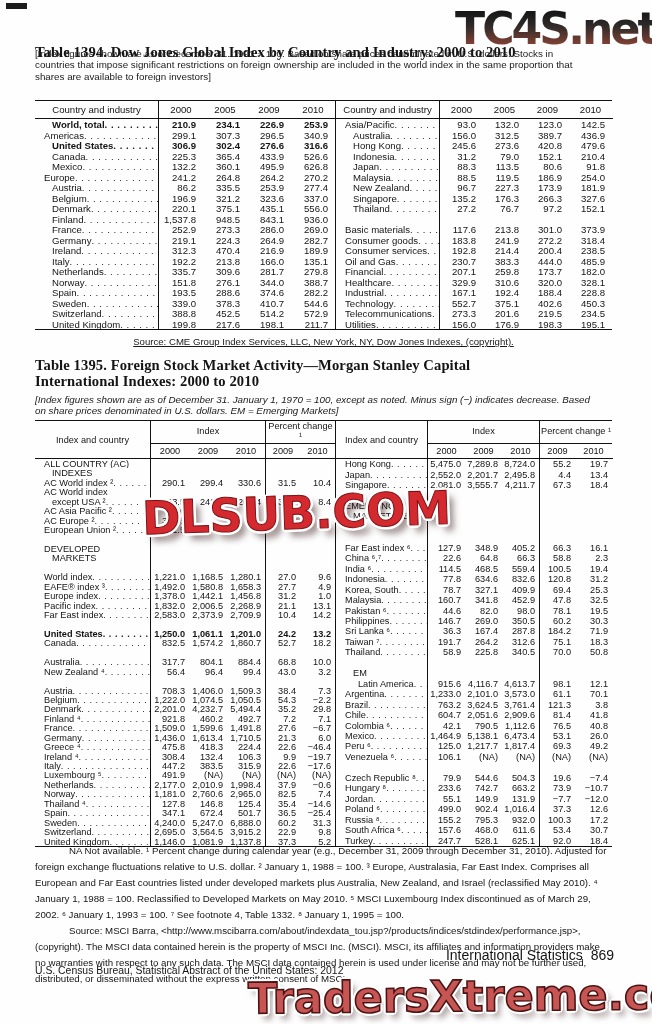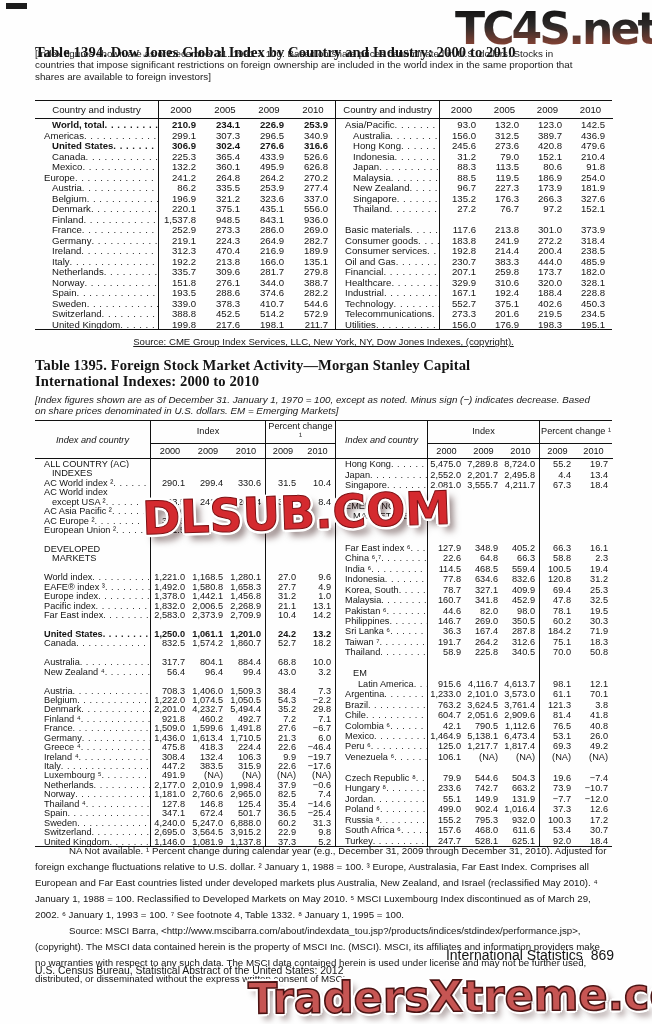--- a/index.html
+++ b/index.html
@@ -30,21 +30,21 @@
   .t1394 .half.l{--cols:124px 44px 44px 44px 44px;width:300px;}
   .t1394 .half.r{left:300px;--cols:104px 43px 43px 43px 43px;width:277px;}
   .t1395 .half.l{--cols:116px 38px 38px 38px 35px 35px;width:300px;}
   .t1395 .half.r{left:300px;--cols:92px 37px 37px 37px 36px 37px;width:277px;}
 
   .thead{display:grid;grid-template-columns:var(--cols);height:17px;border-bottom:1px solid #111;align-items:center;}
   .hlabel{height:100%;display:flex;align-items:center;justify-content:center;border-right:1px solid #111;text-align:center;}
   .hyear{text-align:center;}
 
   .thead2{display:grid;grid-template-columns:var(--cols);grid-template-rows:23px 14px;border-bottom:1px solid #111;}
-  .hlabel2{grid-row:1/3;display:flex;align-items:center;justify-content:center;border-right:1px solid #111;text-align:center;font-style:italic;}
+  .hlabel2{grid-row:1/3;display:flex;align-items:center;justify-content:center;border-right:1px solid #111;text-align:center;}
   .hgroup{display:flex;align-items:center;justify-content:center;text-align:center;border-bottom:1px solid #111;line-height:9.6px;padding:1px 0;}
   .gi{grid-column:2/5;}
   .gp{grid-column:5/7;border-left:1.2px solid #111;}
   .hy{align-self:center;text-align:center;}
   .hy.pb{border-left:1.2px solid #111;height:100%;display:flex;align-items:center;justify-content:center;}
 
   .rows{display:block;}
   .trow{display:grid;grid-template-columns:var(--cols);align-items:center;}
   .t1394 .trow{height:10.5px;}
   .t1395 .half.l .trow{height:9.45px;}

